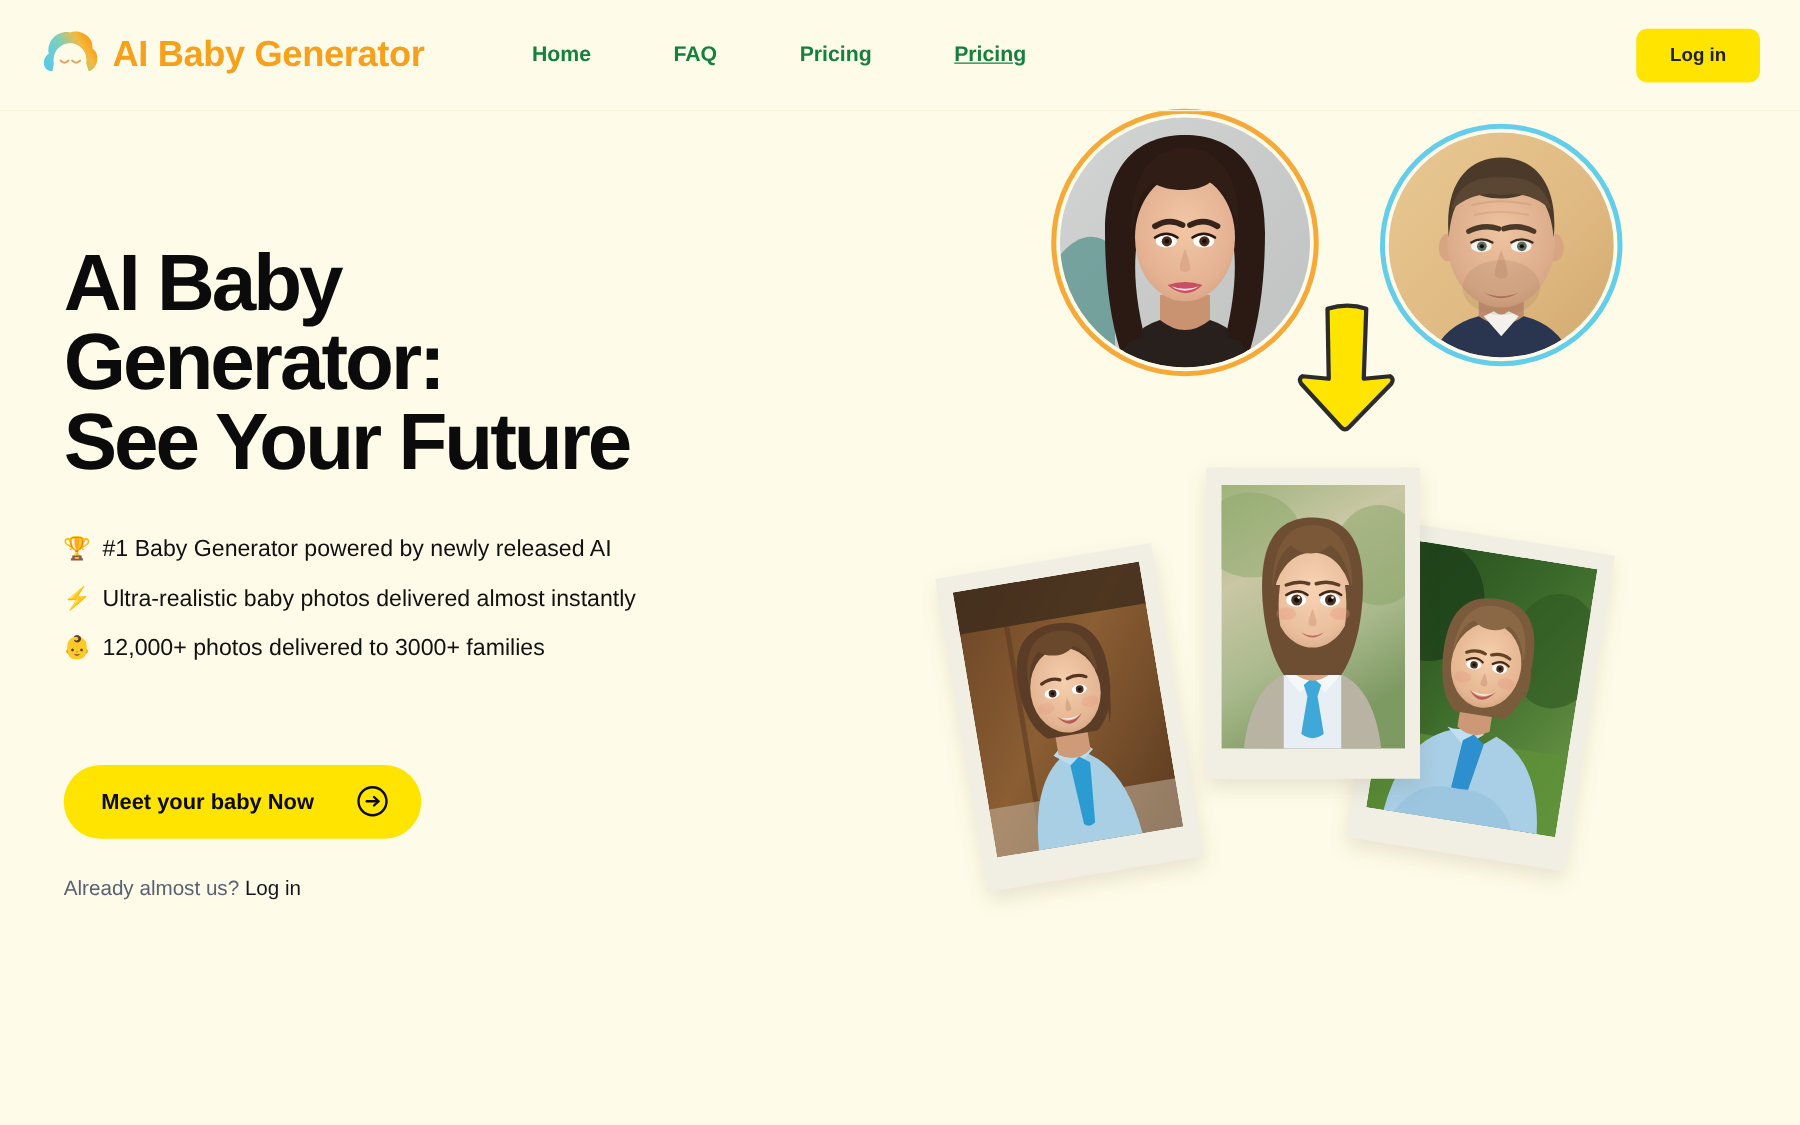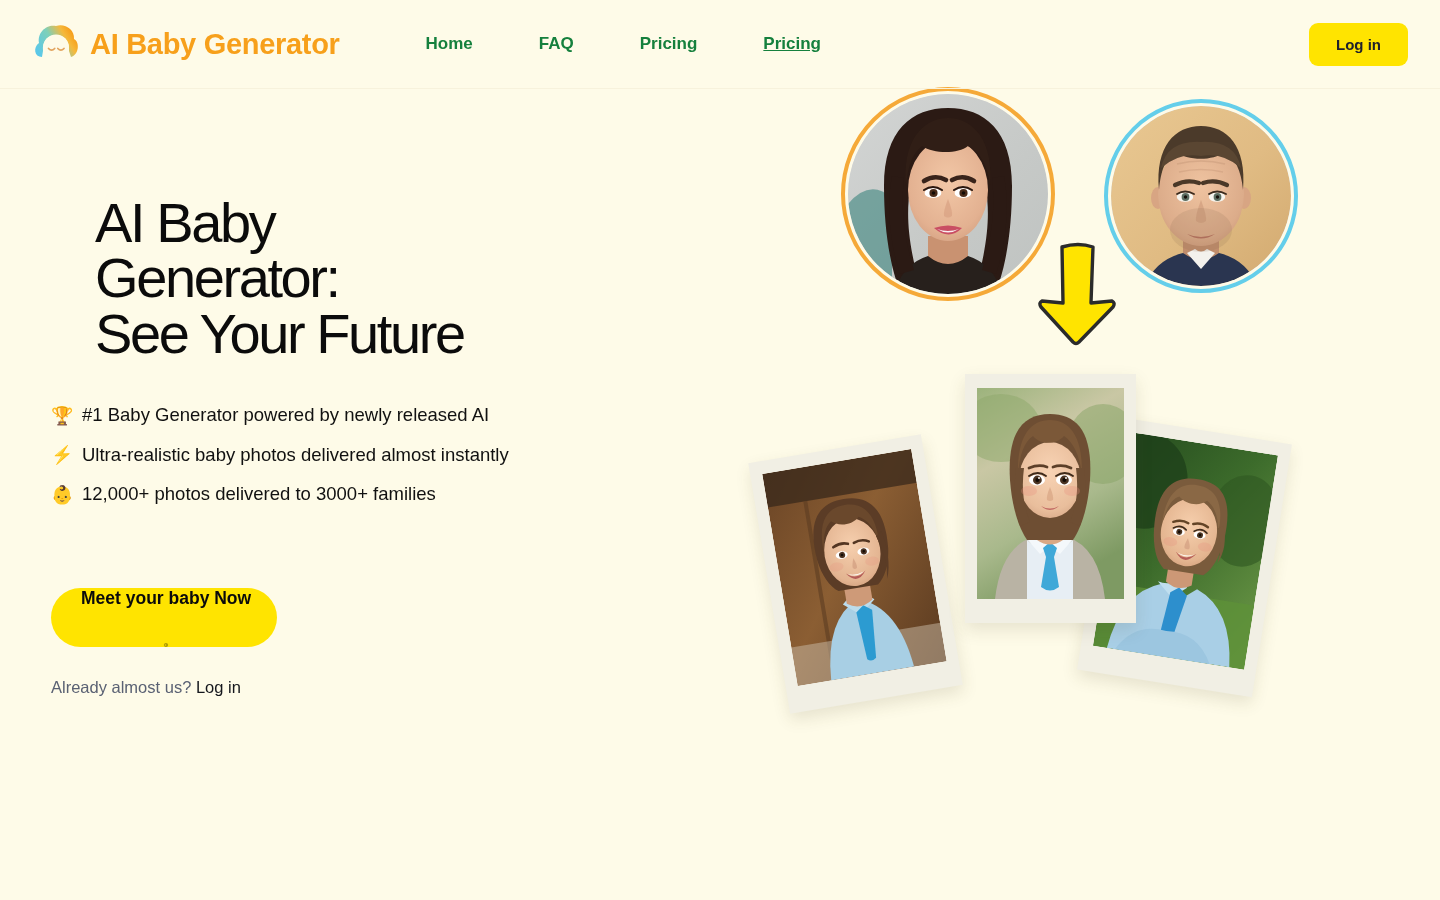--- a/index.html
+++ b/index.html
@@ -93,27 +93,26 @@
     width: 1440px;
     height: 811px;
   }
 
   .hero-left {
     width: 760px;
     padding: 106px 0 0 51px;
   }
 
   .headline {
-    font-size: 56px;
+    font-size: 64px;
     line-height: 0.99;
-    font-weight: 400;
+    font-weight: 700;
     letter-spacing: -2.4px;
     color: #0B0B0B;
     max-width: 660px;
-    margin-left: 44px;
   }
 
   .bullets {
     margin-top: 45px;
     list-style: none;
   }
 
   .bullet {
     display: flex;
     align-items: center;
@@ -136,21 +135,20 @@
     background: #FFE400;
     border: none;
     border-radius: 40px;
     height: 59px;
     padding: 0 26px 0 30px;
     display: inline-flex;
     align-items: center;
     gap: 34px;
     cursor: pointer;
     font-family: "Liberation Sans", sans-serif;
-    flex-direction: column;
   }
   .cta-label {
     font-size: 17.5px;
     font-weight: 700;
     color: #0B0B0B;
     white-space: nowrap;
   }
   .cta-arrow { display: block; }
 
   .already {

